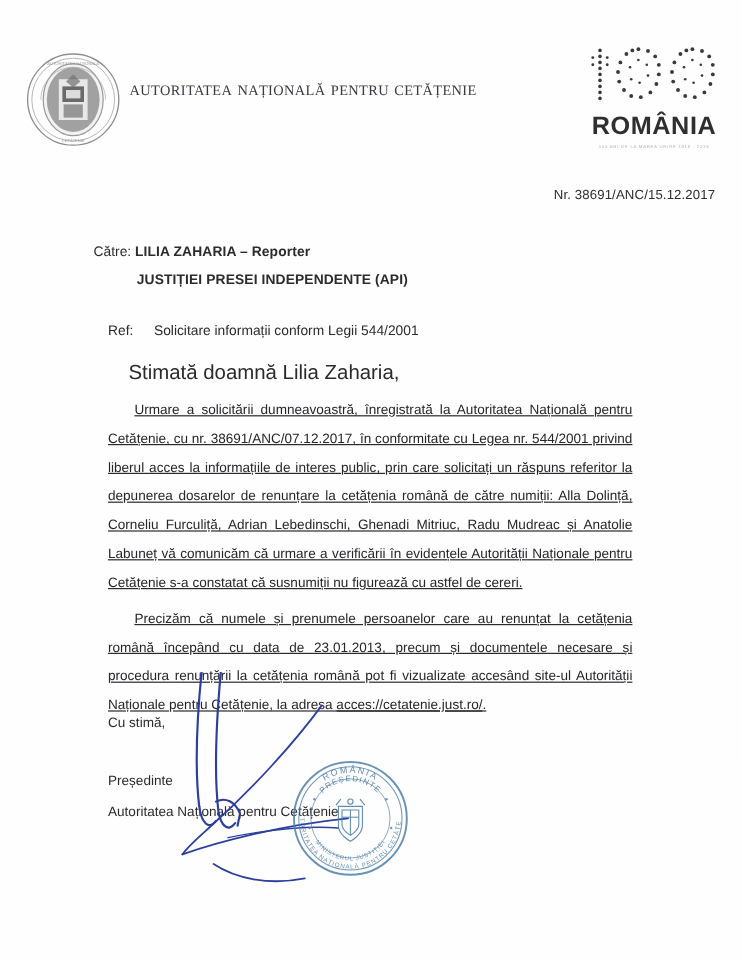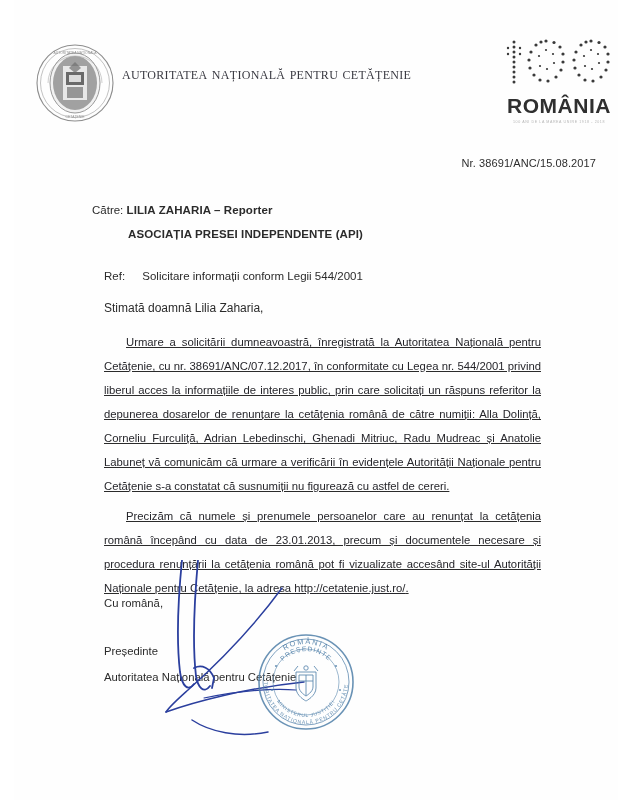--- a/index.html
+++ b/index.html
@@ -13,21 +13,20 @@
     position: relative;
     overflow: hidden;
     font-family: "Liberation Sans", sans-serif;
     color: #2b2b2b;
   }
 
   .page {
     position: absolute;
     inset: 0;
     background: #fefefe;
-    margin-left: 14px;
   }
 
   
   .header {
     position: absolute;
     top: 36px;
     left: 0;
     width: 618px;
     height: 100px;
   }
@@ -119,22 +118,22 @@
     top: 270px;
     left: 90px;
     font-size: 11.5px;
   }
   .ref-line .ref-label { margin-right: 14px; }
 
   
   .salutation {
     position: absolute;
     top: 301px;
-    left: 90px;
-    font-size: 12px;
+    left: 107px;
+    font-size: 17px;
   }
 
   
   .body-block {
     position: absolute;
     top: 330px;
     left: 90px;
     width: 437px;
     text-decoration: underline;
   }
@@ -288,46 +287,46 @@
             <circle cx="94" cy="33" r="1.1"></circle>
           <circle cx="87" cy="30" r="1.1"></circle>
             <circle cx="86" cy="20" r="1.1"></circle>
         </g>
       </svg>
       <div class="centenary-romania">ROMÂNIA</div>
       <div class="centenary-tagline">100 ANI DE LA MAREA UNIRE 1918 - 2018</div>
     </div>
   </div>
 
-  <div class="doc-number">Nr. 38691/ANC/15.08.2017</div>
+  <div class="doc-number">Nr. 38691/ANC/15.12.2017</div>
 
   <div class="addressee">
     <div class="addressee-line1">
       <span class="lbl">Către:</span>
       <span class="who">LILIA ZAHARIA – Reporter</span>
     </div>
-    <div class="addressee-line2">ASOCIAȚIA PRESEI INDEPENDENTE (API)</div>
+    <div class="addressee-line2">JUSTIȚIEI PRESEI INDEPENDENTE (API)</div>
   </div>
 
   <div class="ref-line">
     <span class="ref-label">Ref:</span>
     <span>Solicitare informații conform Legii 544/2001</span>
   </div>
 
   <div class="salutation">Stimată doamnă Lilia Zaharia,</div>
 
   <div class="body-block">
     <p class="para">Urmare a solicitării dumneavoastră, înregistrată la Autoritatea Națională pentru Cetățenie, cu nr. 38691/ANC/07.12.2017, în conformitate cu  Legea nr. 544/2001 privind liberul acces la informațiile de interes public, prin care solicitați un răspuns referitor la depunerea dosarelor de renunțare la cetățenia română de către numiții: Alla Dolință, Corneliu Furculiță, Adrian Lebedinschi, Ghenadi Mitriuc, Radu Mudreac și Anatolie Labuneț  vă comunicăm că urmare a verificării în evidențele Autorității Naționale pentru Cetățenie s-a constatat că susnumiții nu figurează cu astfel de cereri.</p>
     <p class="para">
-      <span>Precizăm că numele și prenumele persoanelor care au renunțat la cetățenia română începând cu data de 23.01.2013, precum și documentele necesare și procedura renunțării la cetățenia română pot fi vizualizate accesând site-ul Autorității Naționale pentru Cetățenie, la adresa </span><a class="link" href="#">http://cetatenie.just.ro/</a><span>.</span>
+      <span>Precizăm că numele și prenumele persoanelor care au renunțat la cetățenia română începând cu data de 23.01.2013, precum și documentele necesare și procedura renunțării la cetățenia română pot fi vizualizate accesând site-ul Autorității Naționale pentru Cetățenie, la adresa </span><a class="link" href="#">acces://cetatenie.just.ro/</a><span>.</span>
     </p>
   </div>
 
   <div class="sign-block">
-    <div>Cu română,</div>
+    <div>Cu stimă,</div>
     <div class="sign-role">Președinte</div>
     <div>Autoritatea Națională pentru Cetățenie</div>
   </div>
 
   <div class="signature-ink">
     <svg width="270" height="190" viewBox="0 0 270 190">
       <g fill="none" stroke="#2b3f9e" stroke-width="1.8" stroke-linecap="round">
         <path d="M18 0 C14 40, 12 78, 16 112 C18 126, 24 132, 30 124"></path>
         <path d="M34 0 C30 44, 28 82, 32 116 C34 128, 40 134, 46 126"></path>
         <path d="M30 108 C38 104, 46 108, 50 118 L48 128"></path>

